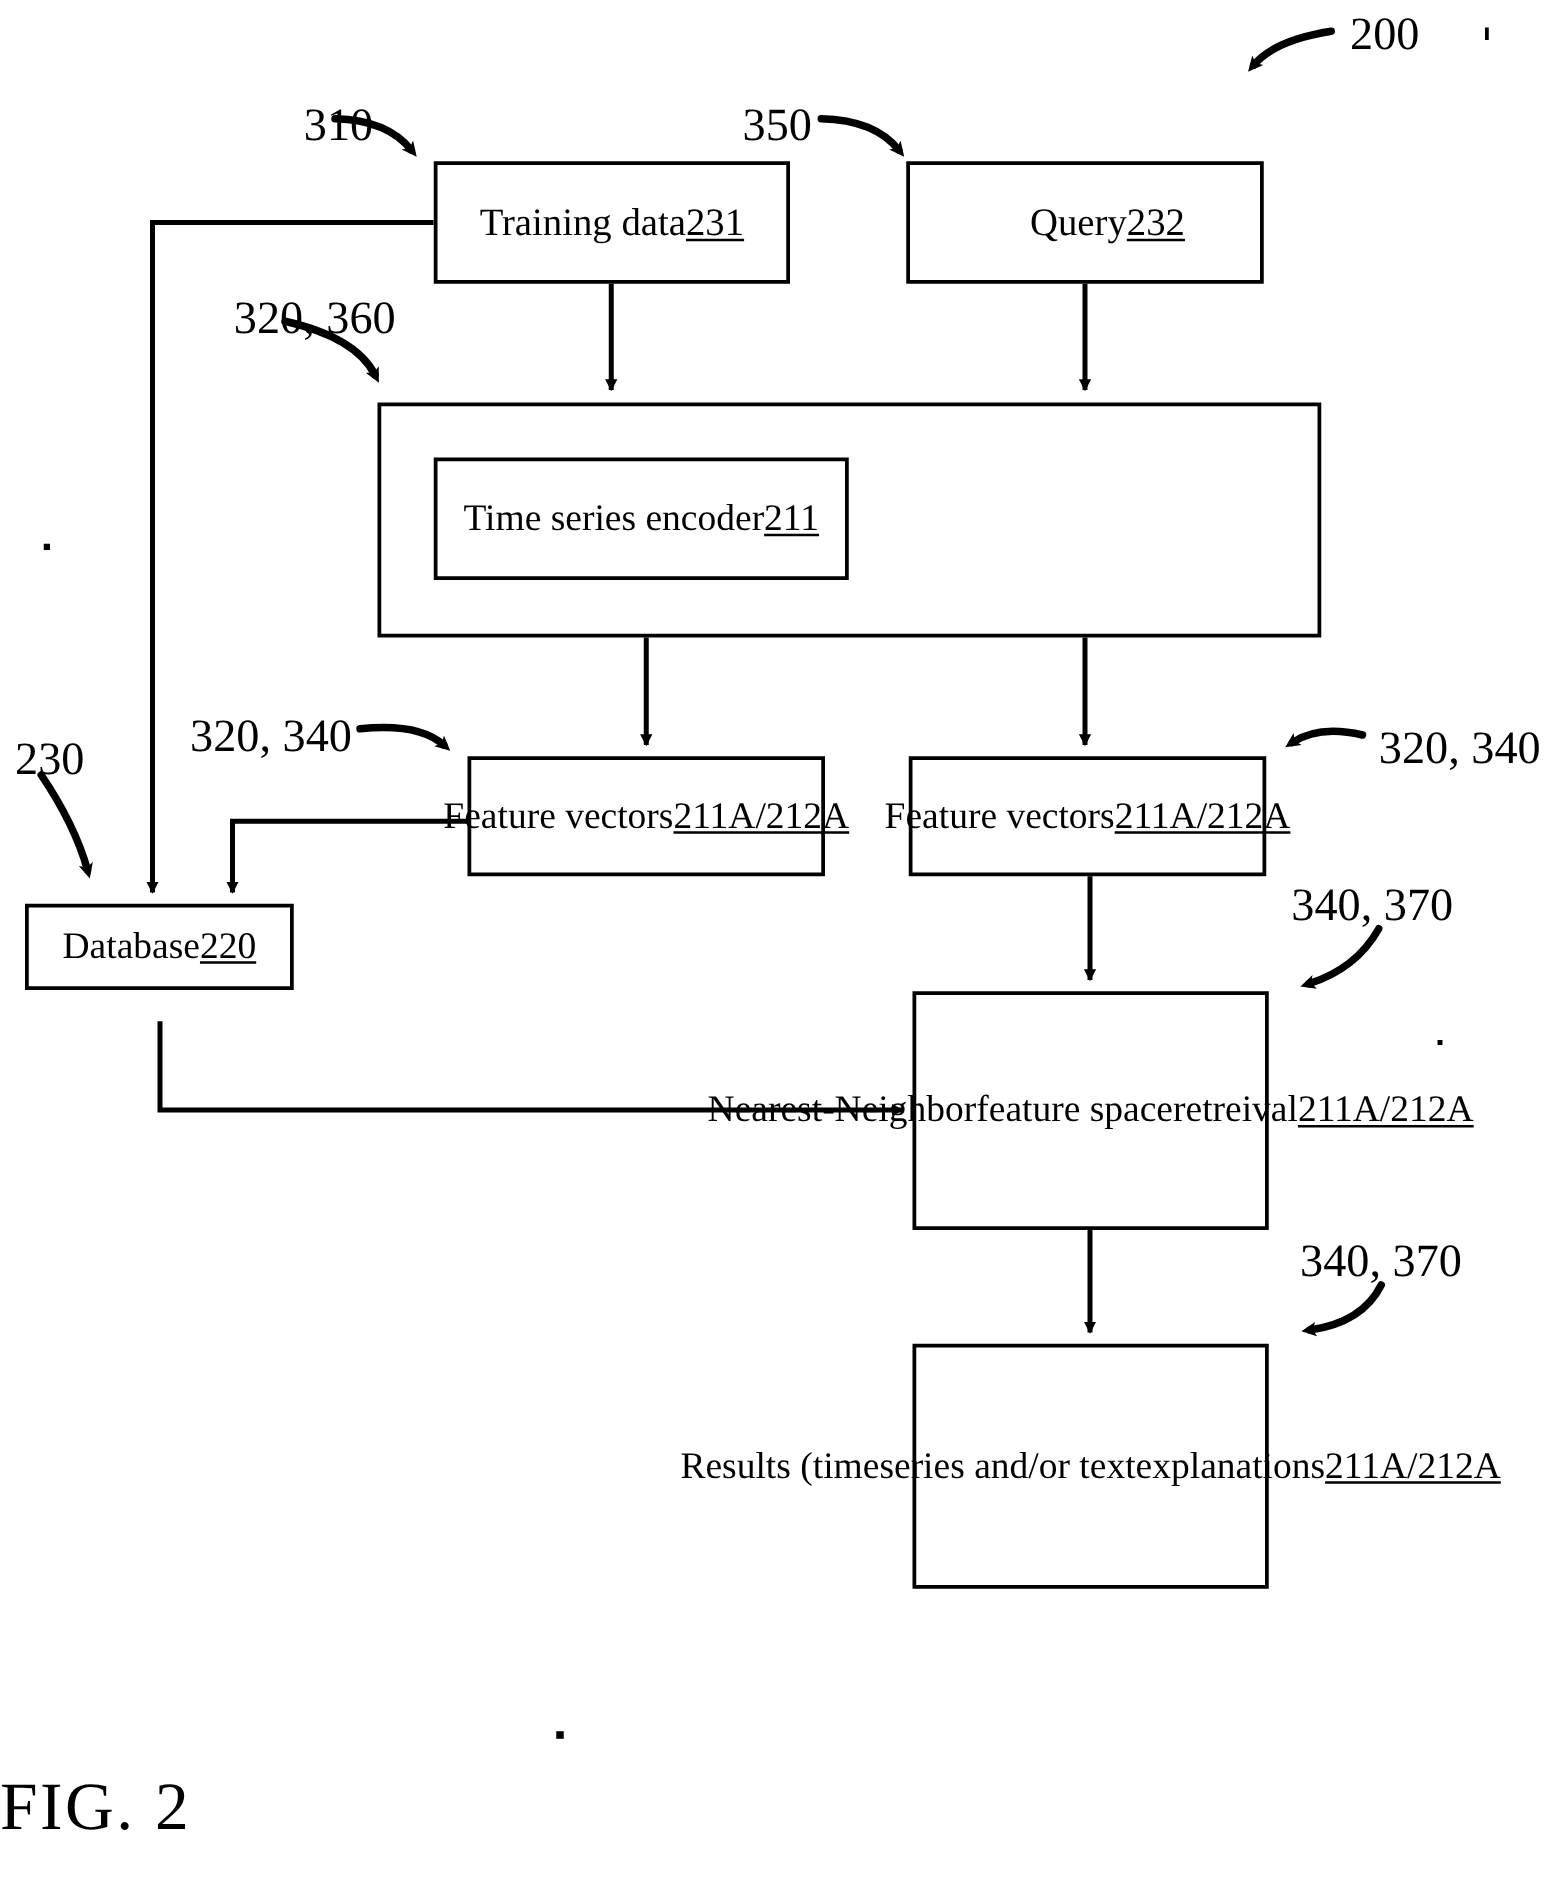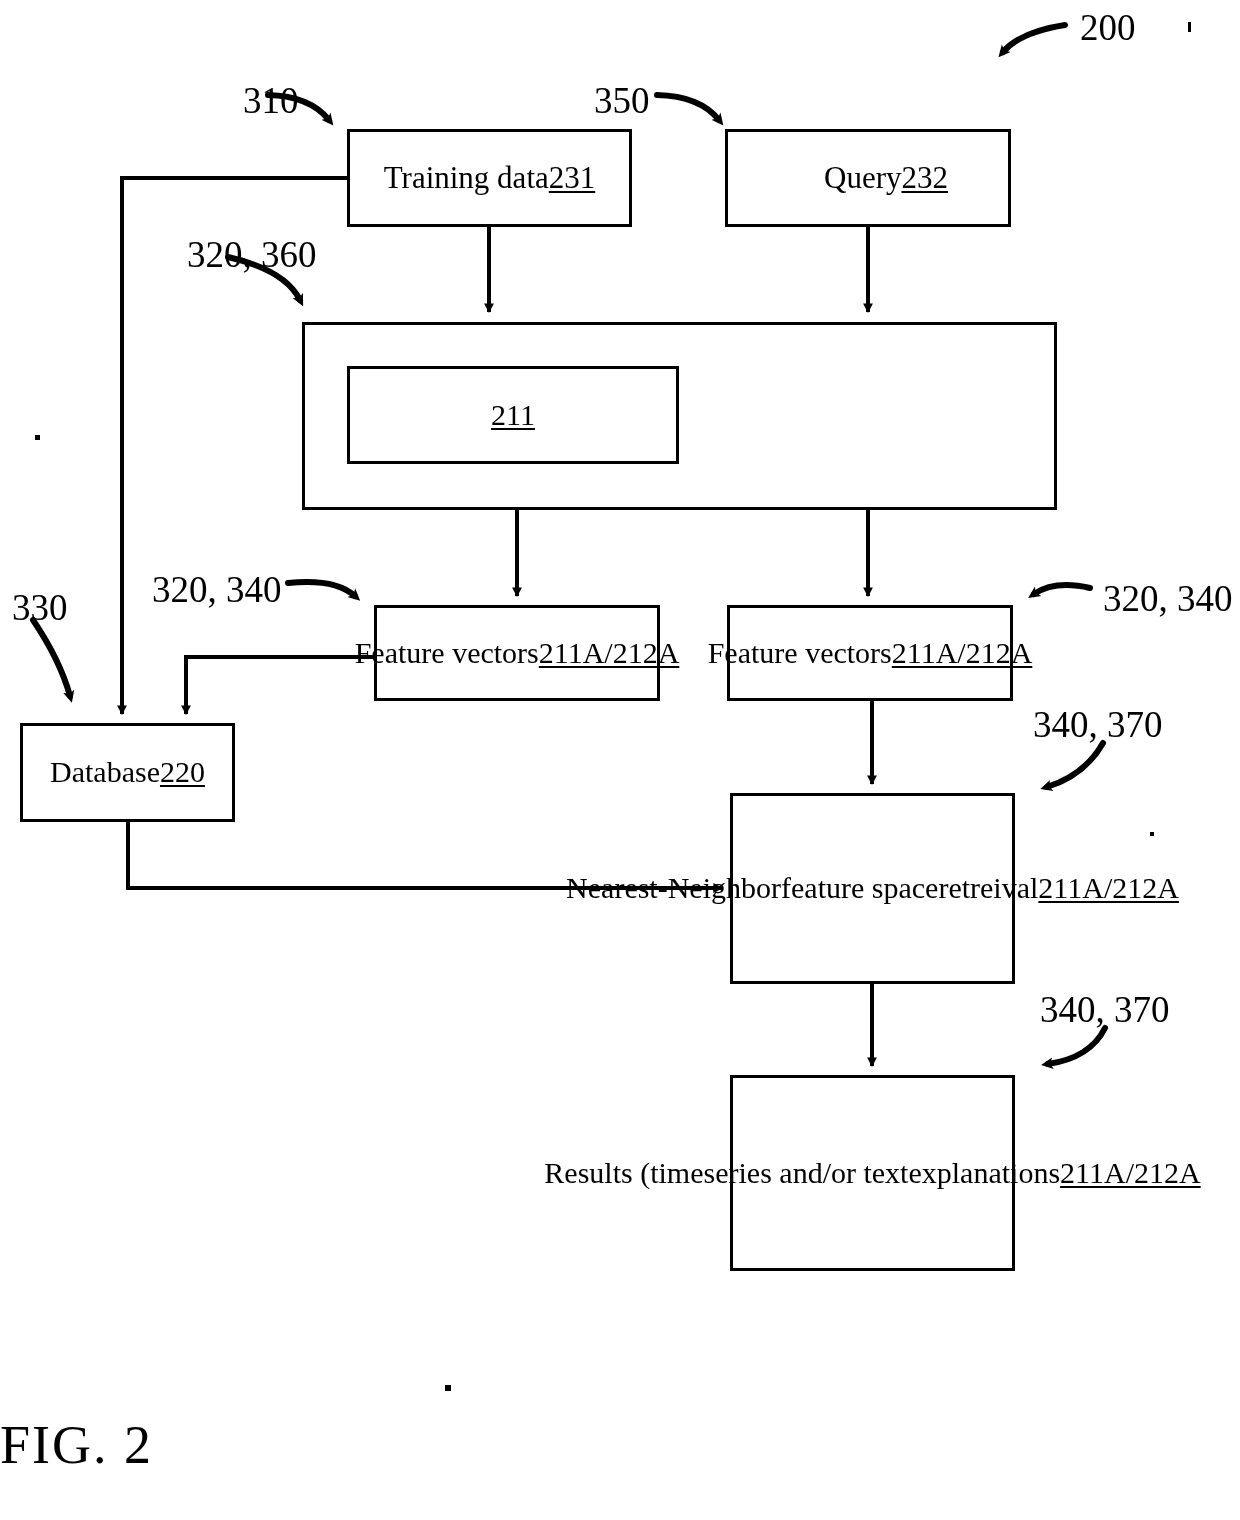--- a/index.html
+++ b/index.html
@@ -125,35 +125,36 @@
   </div>
 
   <div class="box" style="left:725px; top:129px; width:286px; height:98px; font-size:31px;padding-left:36px;">
     <span class="ln">Query</span>
     <span class="ln"><span class="ref">232</span></span>
   </div>
 
   <div class="container-box" style="left:302px; top:322px; width:755px; height:188px;"></div>
 
   <div class="box" style="left:347px; top:366px; width:332px; height:98px; font-size:30px;">
+    <span class="ln">Time series encoder</span>
     <span class="ln"><span class="ref">211</span></span>
   </div>
 
 
   <div class="box" style="left:374px; top:605px; width:286px; height:96px; font-size:30px;">
     <span class="ln">Feature vectors</span>
     <span class="ln"><span class="ref">211A/212A</span></span>
   </div>
 
   <div class="box" style="left:727px; top:605px; width:286px; height:96px; font-size:30px;">
     <span class="ln">Feature vectors</span>
     <span class="ln"><span class="ref">211A/212A</span></span>
   </div>
 
-  <div class="box" style="left:20px; top:723px; width:215px; height:99px; font-size:30px;">
+  <div class="box" style="left:20px; top:723px; width:215px; height:69px; font-size:30px;">
     <span class="ln">Database</span>
     <span class="ln"><span class="ref">220</span></span>
   </div>
 
   <div class="box" style="left:730px; top:793px; width:285px; height:191px; font-size:30px;">
     <span class="ln">Nearest-Neighbor</span>
     <span class="ln">feature space</span>
     <span class="ln">retreival</span>
     <span class="ln"><span class="ref">211A/212A</span></span>
   </div>
@@ -198,21 +199,21 @@
   <div class="reflabel" style="left:203px; top:79px; font-size:37px;margin-left:40px;">310</div>
 
   <div class="reflabel" style="left:594px; top:79px; font-size:37px;">350</div>
 
   <div class="reflabel" style="left:187px; top:233px; font-size:37px;">320, 360</div>
 
   <div class="reflabel" style="left:152px; top:568px; font-size:37px;">320, 340</div>
 
   <div class="reflabel" style="left:1103px; top:577px; font-size:37px;">320, 340</div>
 
-  <div class="reflabel" style="left:12px; top:586px; font-size:37px;">330</div>
+  <div class="reflabel" style="left:12px; top:586px; font-size:37px;">230</div>
 
   <div class="reflabel" style="left:1033px; top:703px; font-size:37px;">340, 370</div>
 
   <div class="reflabel" style="left:1040px; top:988px; font-size:37px;">340, 370</div>
 
   <div class="speck" style="left:35px; top:435px; width:5px; height:5px;"></div>
   <div class="speck" style="left:1150px; top:832px; width:4px; height:4px;"></div>
   <div class="speck" style="left:445px; top:1385px; width:6px; height:6px;"></div>
   <div class="speck" style="left:1188px; top:22px; width:3px; height:10px;"></div>
 

